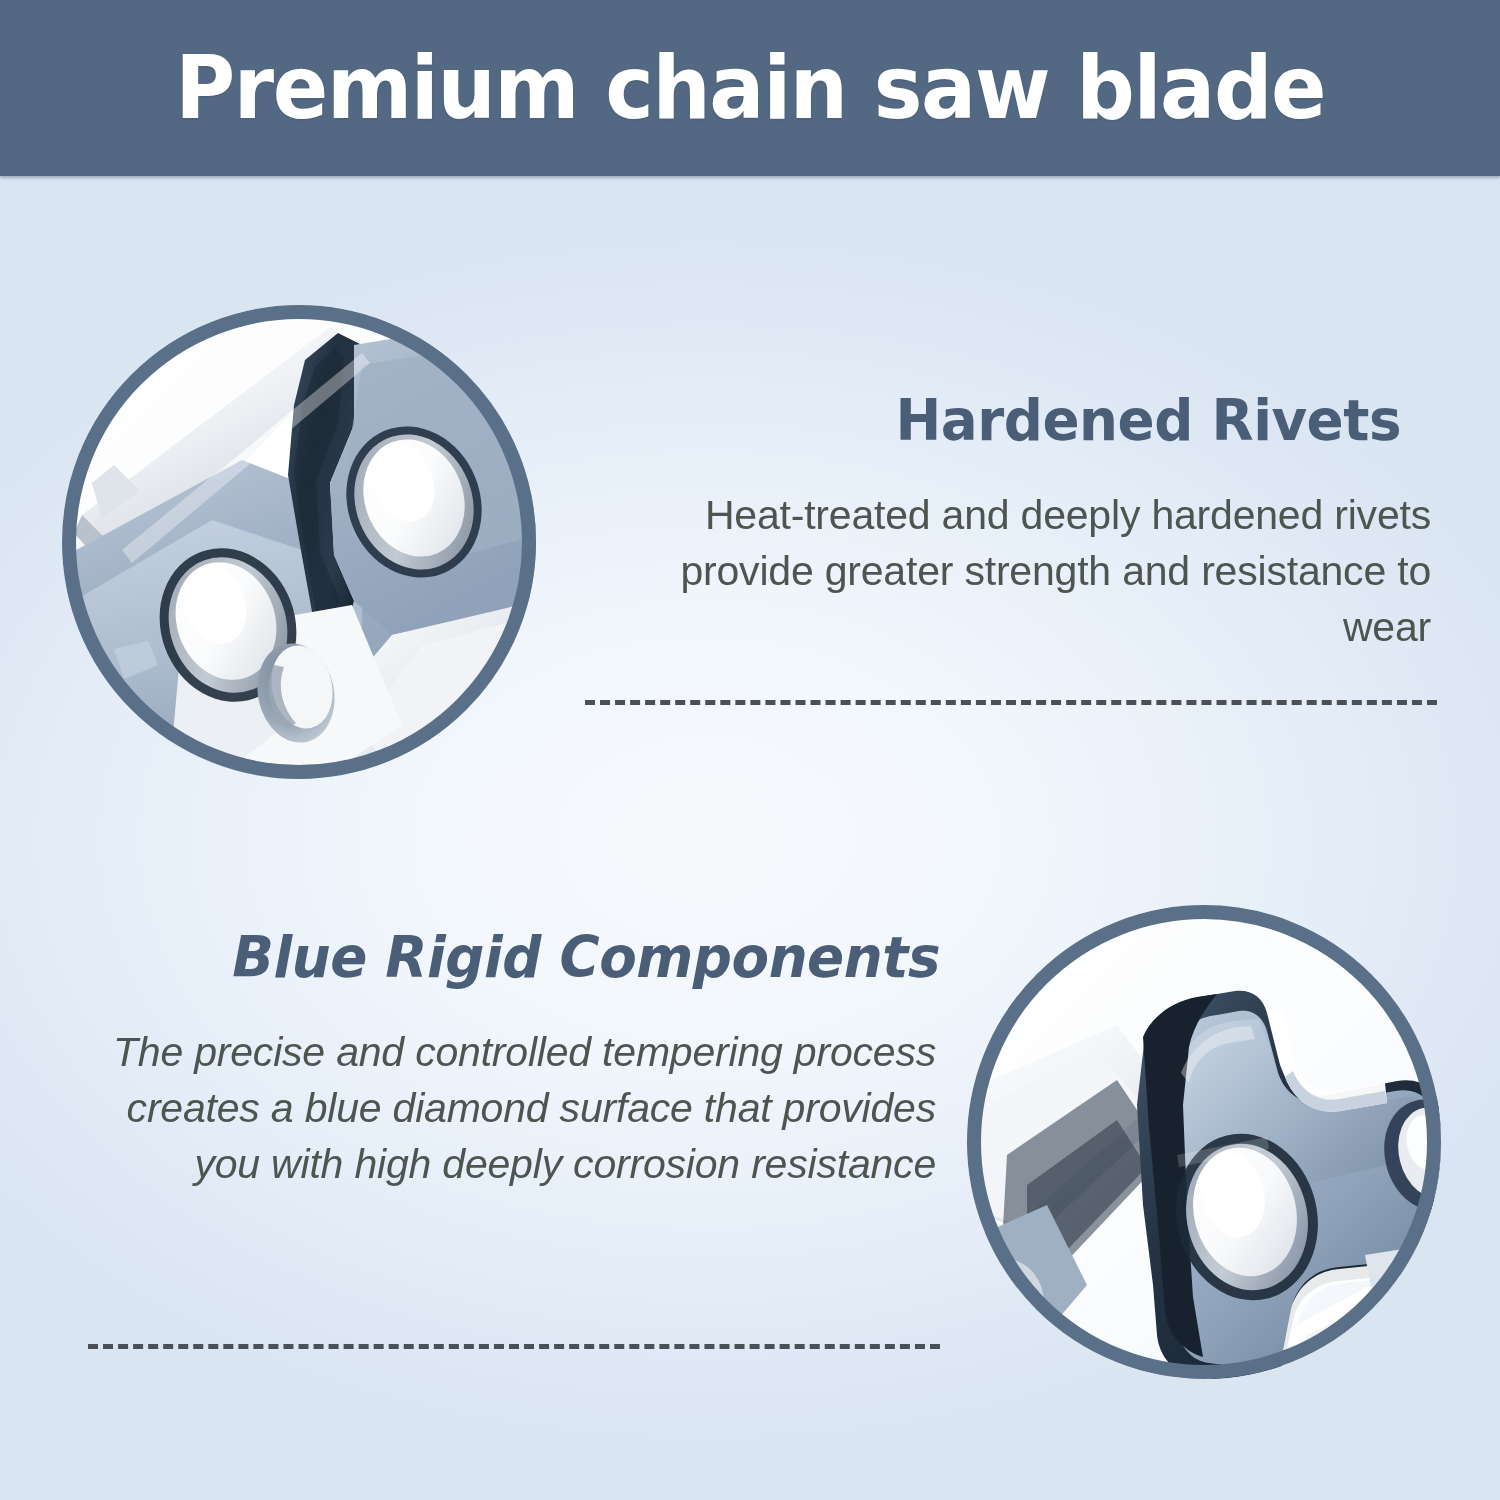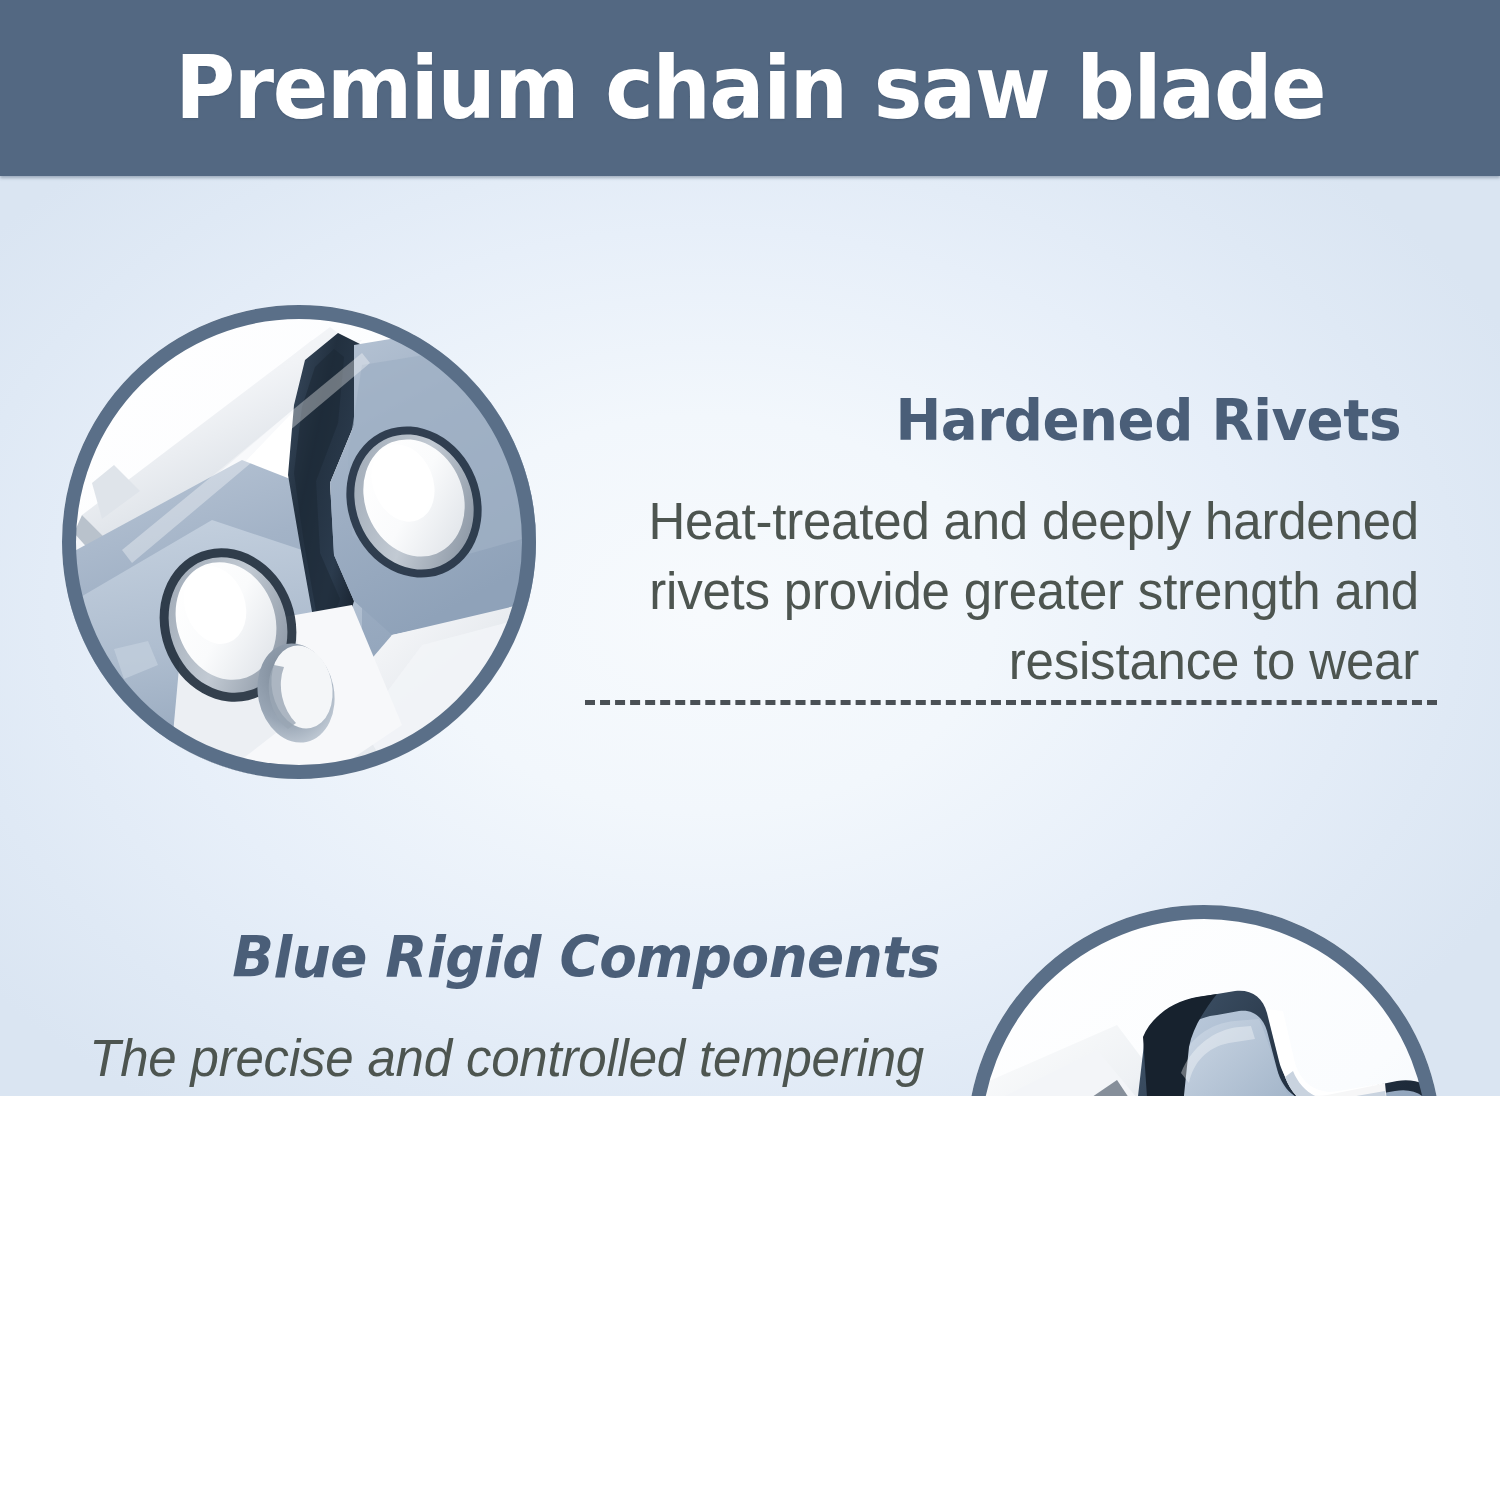--- a/index.html
+++ b/index.html
@@ -9,21 +9,21 @@
   body {
     width: 1500px;
     height: 1500px;
     font-family: "Liberation Sans", sans-serif;
     overflow: hidden;
   }
 
   #page {
     position: relative;
     width: 1500px;
-    height: 1096px;
+    height: 1500px;
     background:
       radial-gradient(ellipse 900px 620px at 47% 56%, #f7fafd 0%, #f2f7fc 32%, #e7eff9 62%, #dfe9f5 84%, #dae5f2 100%),
       linear-gradient(160deg, #e5eef9 0%, #eef4fb 45%, #dde8f4 100%);
     overflow: hidden;
   }
 
   
   #header-banner {
     position: absolute;
     left: 0;
@@ -125,24 +125,24 @@
     transform-origin: left center;
     white-space: nowrap;
   }
   #text-blue .feature-heading {
     transform-origin: right center;
   }
 
   .feature-body {
     font-family: "Liberation Sans", sans-serif;
     font-weight: 400;
-    font-size: 51px;
+    font-size: 41px;
     line-height: 1.37;
     color: #4d5550;
-    margin: 16px;
+    margin: 4px;
     letter-spacing: -0.2px;
   }
 
   .divider {
     position: absolute;
     height: 0;
     border-top: 5px dashed #4a5055;
   }
   #divider-rivets {
     left: 585px;
@@ -267,21 +267,21 @@
       <p class="feature-body">Heat-treated and deeply hardened rivets provide greater strength and resistance to wear</p>
     </div>
 
     <div class="divider" id="divider-rivets"></div>
   </div>
 
   <div class="feature-block" id="feature-blue">
 
     <div class="text-col" id="text-blue">
       <h2 class="feature-heading">Blue Rigid Components</h2>
-      <p class="feature-body">The precise and controlled tempering process creates a blue diamond surface wear provides you with high quality corrosion resistance</p>
+      <p class="feature-body">The precise and controlled tempering process creates a blue diamond surface that provides you with high deeply corrosion resistance</p>
     </div>
 
     <div class="media-circle" id="media-blue">
       <svg width="474" height="474" viewBox="0 0 474 474">
         <defs>
           <linearGradient id="b-bg" x1="0" y1="0" x2="1" y2="1">
             <stop offset="0%" stop-color="#ffffff"></stop>
             <stop offset="60%" stop-color="#fafcfe"></stop>
             <stop offset="100%" stop-color="#eef3f9"></stop>
           </linearGradient>

